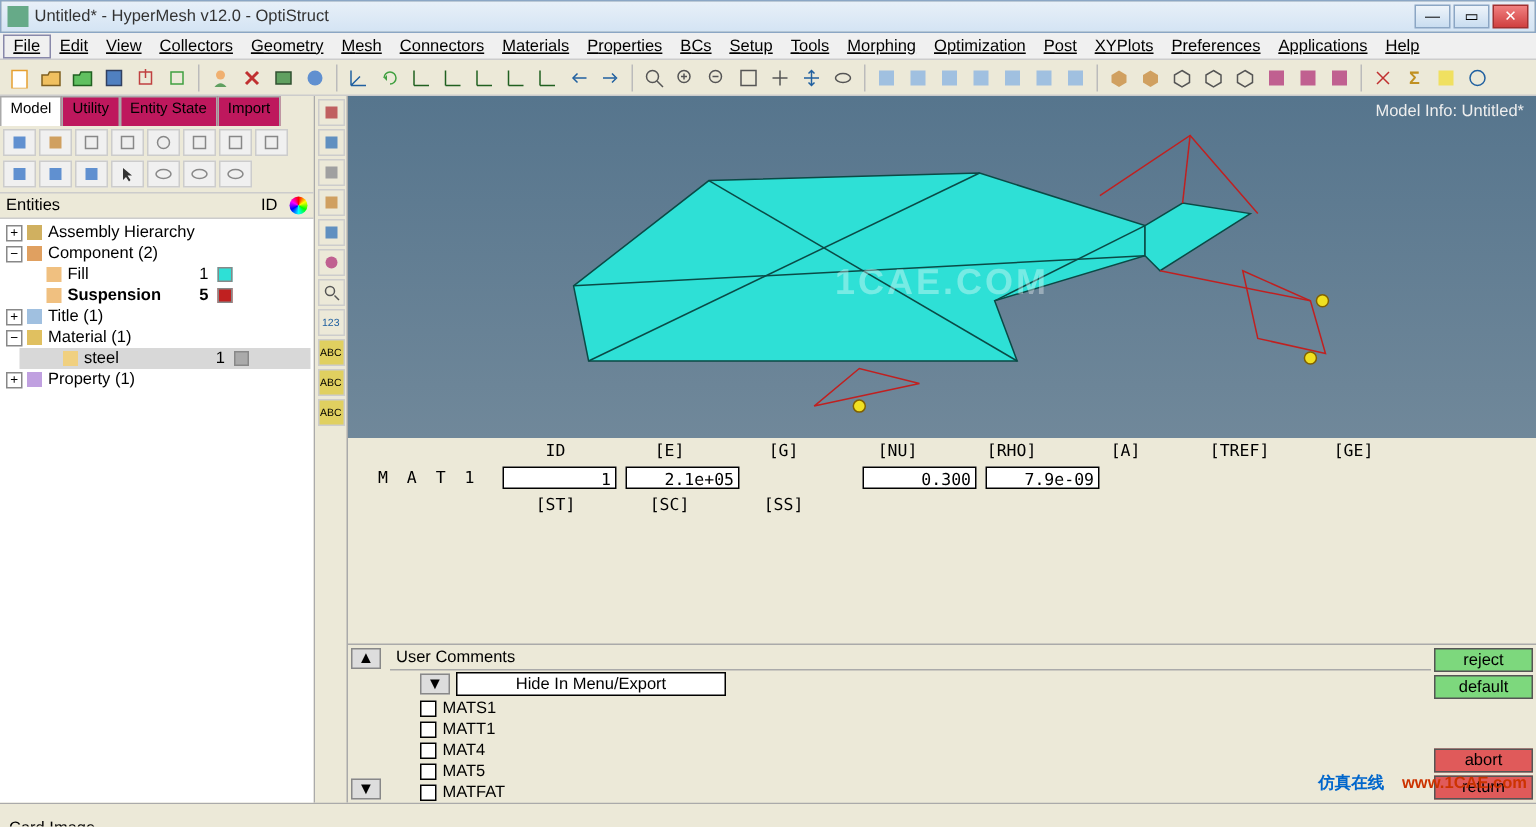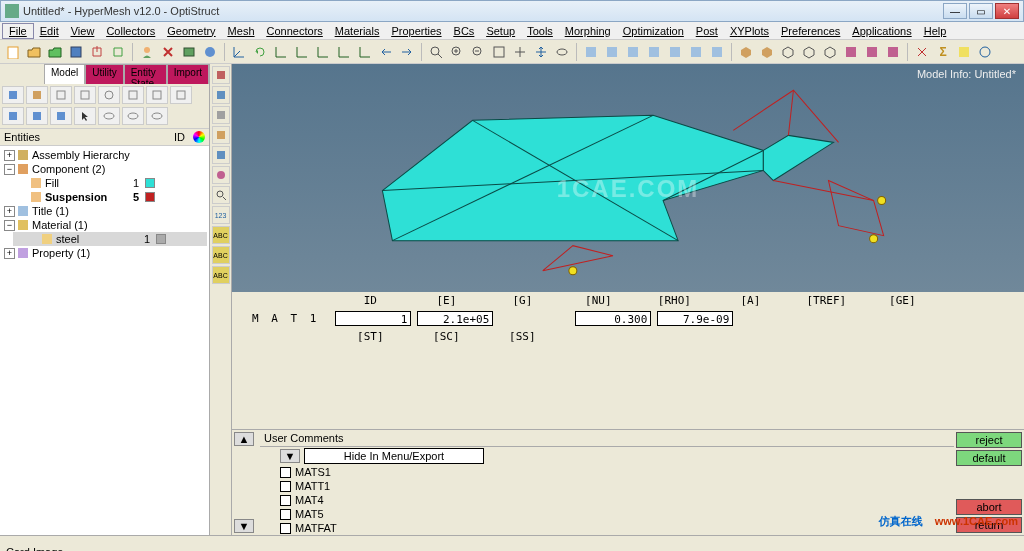--- a/index.html
+++ b/index.html
@@ -22,21 +22,21 @@
 .toolbar { height: 24px; background: #ece9d8; display: flex; align-items: center; padding: 2px 4px; gap: 3px; border-bottom: 1px solid #ccc; }
 .tbtn { width: 18px; height: 18px; border: 1px solid transparent; display: inline-flex; align-items: center; justify-content: center; cursor: pointer; font-size: 12px; }
 .tbtn svg { width: 14px; height: 14px; }
 .sep { width: 1px; height: 18px; background: #bbb; margin: 0 2px; }
 
 
 .main { display: flex; height: calc(551px - 22px - 18px - 24px - 16px); }
 
 
 .leftpanel { width: 210px; background: #ece9d8; border-right: 1px solid #aaa; display: flex; flex-direction: column; }
-.tabs { display: flex; height: 20px; background: #ece9d8; padding-left: 44px; }
+.tabs { display: flex; height: 20px; background: #ece9d8; }
 .tab { padding: 2px 6px; border: 1px solid #aaa; border-bottom: none; background: #be185d; cursor: pointer; font-size: 10px; }
 .tab.active { background: #fff; }
 .subtoolbar { height: 44px; padding: 2px; display: flex; flex-wrap: wrap; gap: 2px; background: #ece9d8; }
 .subtoolbar .tbtn { width: 22px; height: 18px; border: 1px solid #ccc; background: #f0f0f0; }
 .treeheader { display: flex; background: #ece9d8; padding: 2px 4px; border-top: 1px solid #ccc; border-bottom: 1px solid #ccc; }
 .treeheader span:first-child { flex: 1; }
 .tree { flex: 1; background: #fff; overflow: auto; padding: 2px; }
 .treenode { display: flex; align-items: center; height: 14px; padding: 0 2px; }
 .treenode .expand { width: 11px; height: 11px; border: 1px solid #888; display: inline-flex; align-items: center; justify-content: center; font-size: 9px; line-height: 1; margin-right: 2px; cursor: pointer; }
 .treenode .icon { width: 12px; height: 12px; margin-right: 3px; }

